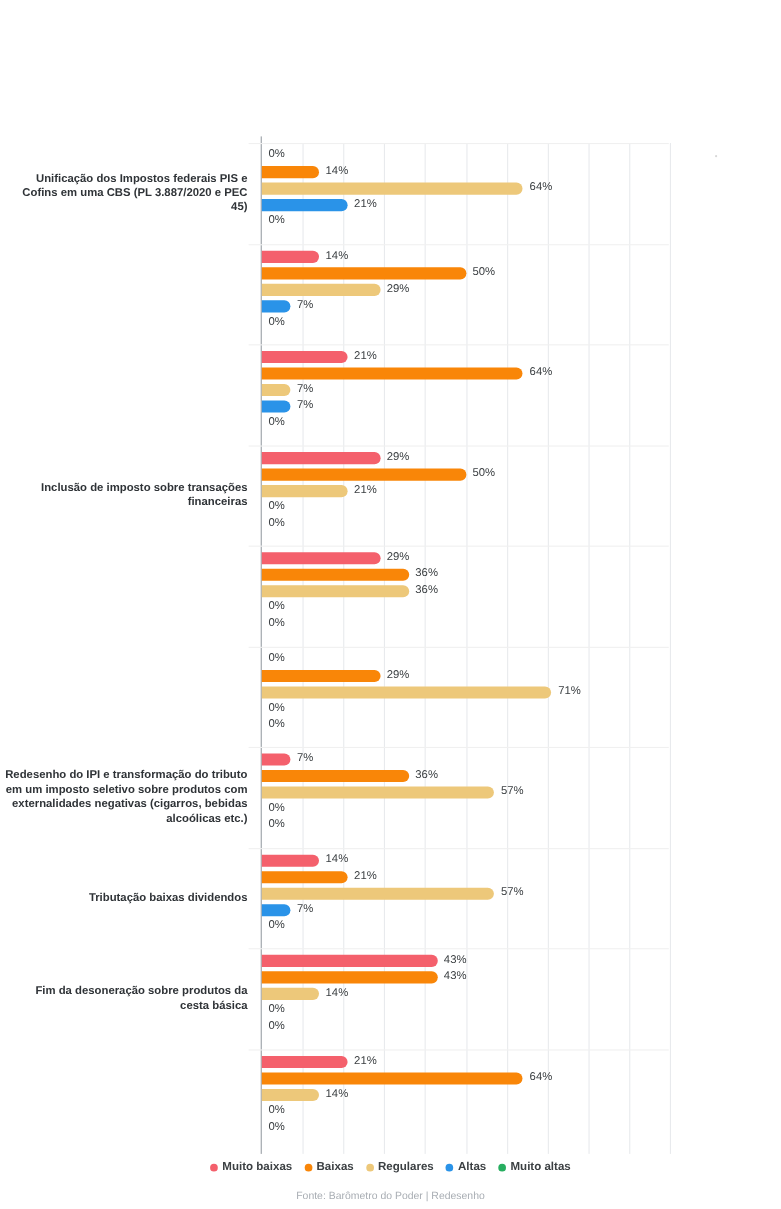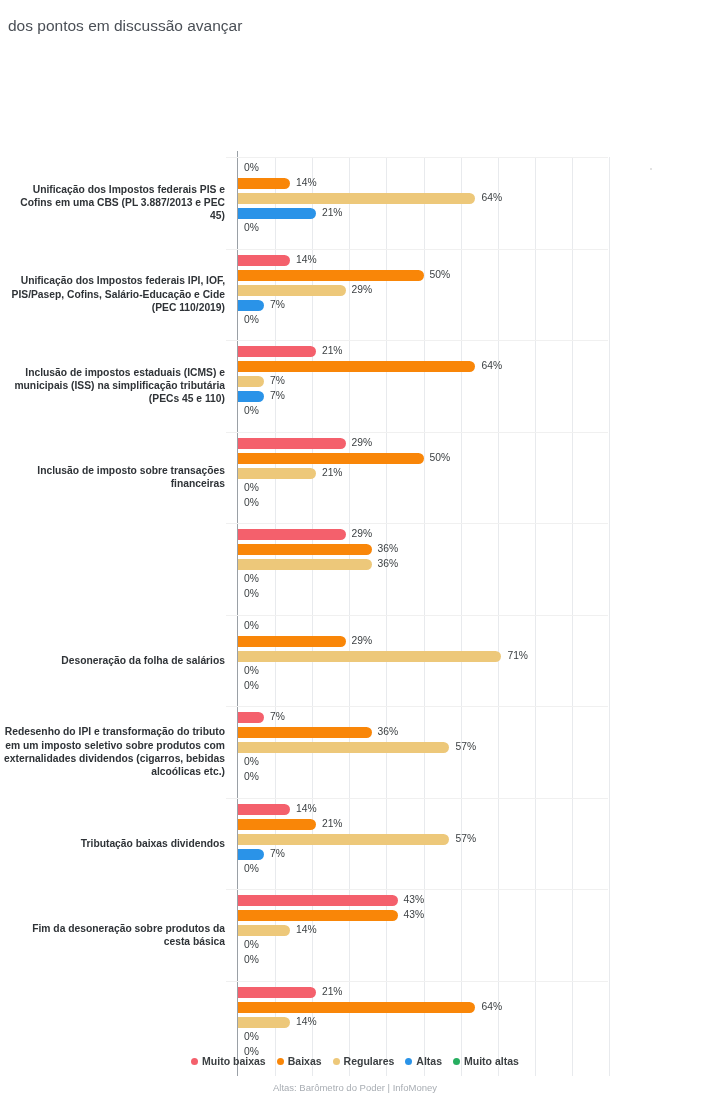--- a/index.html
+++ b/index.html
@@ -125,21 +125,20 @@
     text-align: center;
     font-size: 9.5px;
     color: #a8adb3;
   }
 </style>
 </head>
 <body>
 
 <div class="header">
   <div class="subtitle">
-    <div>dos pontos em discussão avançar</div>
   </div>
 </div>
 
 <div class="chart">
   <div class="dot-artifact"></div>
   <div class="plot" id="plot">
     <div class="tick-top"></div>
 
   <div class="gridline" style="left: 37.1px;"></div>
       <div class="gridline" style="left: 74.2px;"></div>
@@ -147,21 +146,21 @@
       <div class="gridline" style="left: 148.4px;"></div>
       <div class="gridline" style="left: 185.5px;"></div>
       <div class="gridline" style="left: 222.6px;"></div>
       <div class="gridline" style="left: 259.7px;"></div>
       <div class="gridline" style="left: 296.8px;"></div>
       <div class="gridline" style="left: 333.9px;"></div>
       <div class="gridline" style="left: 371px;"></div>
       <div class="group" style="top: 0px; height: 91.5px;">
         <div class="sep"></div>
         <div class="labelbox" style="right: 383px; top: 15.75px; height: 60px; display: flex; align-items: center; justify-content: flex-end;">
-          <span>Unificação dos Impostos federais PIS e Cofins em uma CBS (PL 3.887/2013 e PEC 45)</span>
+          <span>Unificação dos Impostos federais PIS e Cofins em uma CBS (PL 3.887/2020 e PEC 45)</span>
         </div>
         <div class="barrow" style="top: 6px; width: 371px;">
           <div class="vlabel zero" style="left: 6px;">0%</div>
         </div>
         <div class="barrow" style="top: 21.1px; width: 371px;">
           <div class="bar" style="width: 51.94px; background: rgb(249, 134, 8);"></div>
           <div class="vlabel" style="left: 57.94px;">14%</div>
         </div>
         <div class="barrow" style="top: 36.2px; width: 371px;">
           <div class="bar" style="width: 237.44px; background: rgb(237, 200, 122);"></div>
@@ -170,23 +169,20 @@
         <div class="barrow" style="top: 51.3px; width: 371px;">
           <div class="bar" style="width: 77.91px; background: rgb(42, 147, 232);"></div>
           <div class="vlabel" style="left: 83.91px;">21%</div>
         </div>
         <div class="barrow" style="top: 66.4px; width: 371px;">
           <div class="vlabel zero" style="left: 6px;">0%</div>
         </div>
       </div>
       <div class="group" style="top: 91.5px; height: 91.5px;">
         <div class="sep"></div>
-        <div class="labelbox" style="right: 383px; top: 15.75px; height: 60px; display: flex; align-items: center; justify-content: flex-end;">
-          <span>Unificação dos Impostos federais IPI, IOF, PIS/Pasep, Cofins, Salário-Educação e Cide (PEC 110/2019)</span>
-        </div>
         <div class="barrow" style="top: 6px; width: 371px;">
           <div class="bar" style="width: 51.94px; background: rgb(244, 96, 108);"></div>
           <div class="vlabel" style="left: 57.94px;">14%</div>
         </div>
         <div class="barrow" style="top: 21.1px; width: 371px;">
           <div class="bar" style="width: 185.5px; background: rgb(249, 134, 8);"></div>
           <div class="vlabel" style="left: 191.5px;">50%</div>
         </div>
         <div class="barrow" style="top: 36.2px; width: 371px;">
           <div class="bar" style="width: 107.59px; background: rgb(237, 200, 122);"></div>
@@ -195,23 +191,20 @@
         <div class="barrow" style="top: 51.3px; width: 371px;">
           <div class="bar" style="width: 25.97px; background: rgb(42, 147, 232);"></div>
           <div class="vlabel" style="left: 31.97px;">7%</div>
         </div>
         <div class="barrow" style="top: 66.4px; width: 371px;">
           <div class="vlabel zero" style="left: 6px;">0%</div>
         </div>
       </div>
       <div class="group" style="top: 183px; height: 91.5px;">
         <div class="sep"></div>
-        <div class="labelbox" style="right: 383px; top: 15.75px; height: 60px; display: flex; align-items: center; justify-content: flex-end;">
-          <span>Inclusão de impostos estaduais (ICMS) e municipais (ISS) na simplificação tributária (PECs 45 e 110)</span>
-        </div>
         <div class="barrow" style="top: 6px; width: 371px;">
           <div class="bar" style="width: 77.91px; background: rgb(244, 96, 108);"></div>
           <div class="vlabel" style="left: 83.91px;">21%</div>
         </div>
         <div class="barrow" style="top: 21.1px; width: 371px;">
           <div class="bar" style="width: 237.44px; background: rgb(249, 134, 8);"></div>
           <div class="vlabel" style="left: 243.44px;">64%</div>
         </div>
         <div class="barrow" style="top: 36.2px; width: 371px;">
           <div class="bar" style="width: 25.97px; background: rgb(237, 200, 122);"></div>
@@ -265,23 +258,20 @@
         </div>
         <div class="barrow" style="top: 51.3px; width: 371px;">
           <div class="vlabel zero" style="left: 6px;">0%</div>
         </div>
         <div class="barrow" style="top: 66.4px; width: 371px;">
           <div class="vlabel zero" style="left: 6px;">0%</div>
         </div>
       </div>
       <div class="group" style="top: 457.5px; height: 91.5px;">
         <div class="sep"></div>
-        <div class="labelbox" style="right: 383px; top: 15.75px; height: 60px; display: flex; align-items: center; justify-content: flex-end;">
-          <span>Desoneração da folha de salários</span>
-        </div>
         <div class="barrow" style="top: 6px; width: 371px;">
           <div class="vlabel zero" style="left: 6px;">0%</div>
         </div>
         <div class="barrow" style="top: 21.1px; width: 371px;">
           <div class="bar" style="width: 107.59px; background: rgb(249, 134, 8);"></div>
           <div class="vlabel" style="left: 113.59px;">29%</div>
         </div>
         <div class="barrow" style="top: 36.2px; width: 371px;">
           <div class="bar" style="width: 263.41px; background: rgb(237, 200, 122);"></div>
           <div class="vlabel" style="left: 269.41px;">71%</div>
@@ -289,21 +279,21 @@
         <div class="barrow" style="top: 51.3px; width: 371px;">
           <div class="vlabel zero" style="left: 6px;">0%</div>
         </div>
         <div class="barrow" style="top: 66.4px; width: 371px;">
           <div class="vlabel zero" style="left: 6px;">0%</div>
         </div>
       </div>
       <div class="group" style="top: 549px; height: 91.5px;">
         <div class="sep"></div>
         <div class="labelbox" style="right: 383px; top: 15.75px; height: 60px; display: flex; align-items: center; justify-content: flex-end;">
-          <span>Redesenho do IPI e transformação do tributo em um imposto seletivo sobre produtos com externalidades dividendos (cigarros, bebidas alcoólicas etc.)</span>
+          <span>Redesenho do IPI e transformação do tributo em um imposto seletivo sobre produtos com externalidades negativas (cigarros, bebidas alcoólicas etc.)</span>
         </div>
         <div class="barrow" style="top: 6px; width: 371px;">
           <div class="bar" style="width: 25.97px; background: rgb(244, 96, 108);"></div>
           <div class="vlabel" style="left: 31.97px;">7%</div>
         </div>
         <div class="barrow" style="top: 21.1px; width: 371px;">
           <div class="bar" style="width: 133.56px; background: rgb(249, 134, 8);"></div>
           <div class="vlabel" style="left: 139.56px;">36%</div>
         </div>
         <div class="barrow" style="top: 36.2px; width: 371px;">
@@ -405,13 +395,13 @@
     </div>
     <div class="legend-item">
       <span class="legend-dot" style="background: rgb(42, 147, 232);"></span>
       <span>Altas</span>
     </div>
     <div class="legend-item">
       <span class="legend-dot" style="background: rgb(39, 174, 96);"></span>
       <span>Muito altas</span>
     </div>
   </div>
-<div class="footer">Altas: Barômetro do Poder | InfoMoney</div>
+<div class="footer">Fonte: Barômetro do Poder | Redesenho</div>
 
 </body></html>

